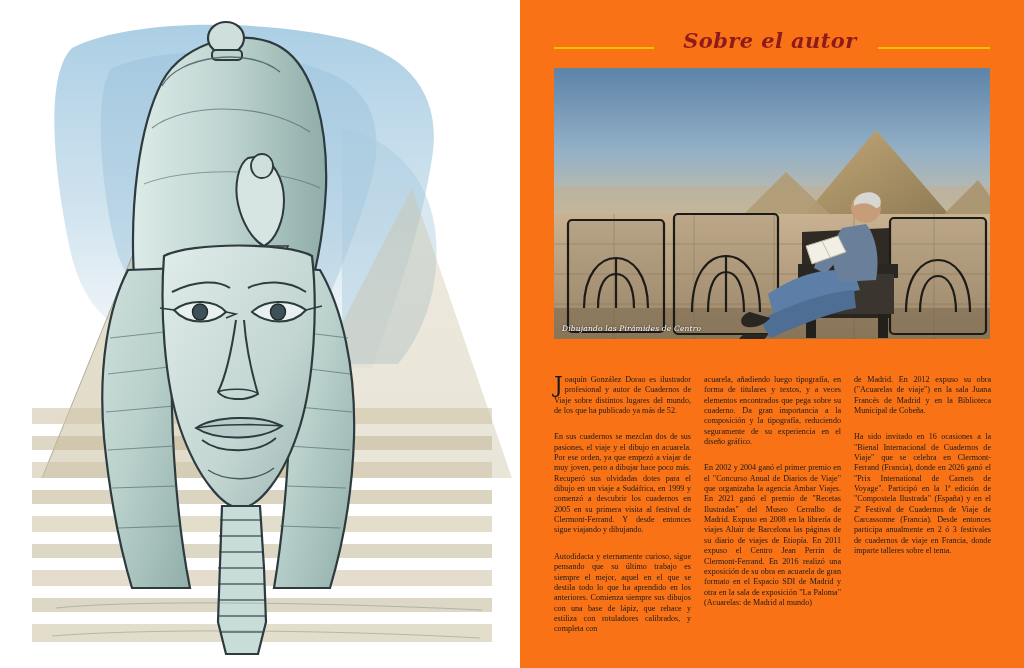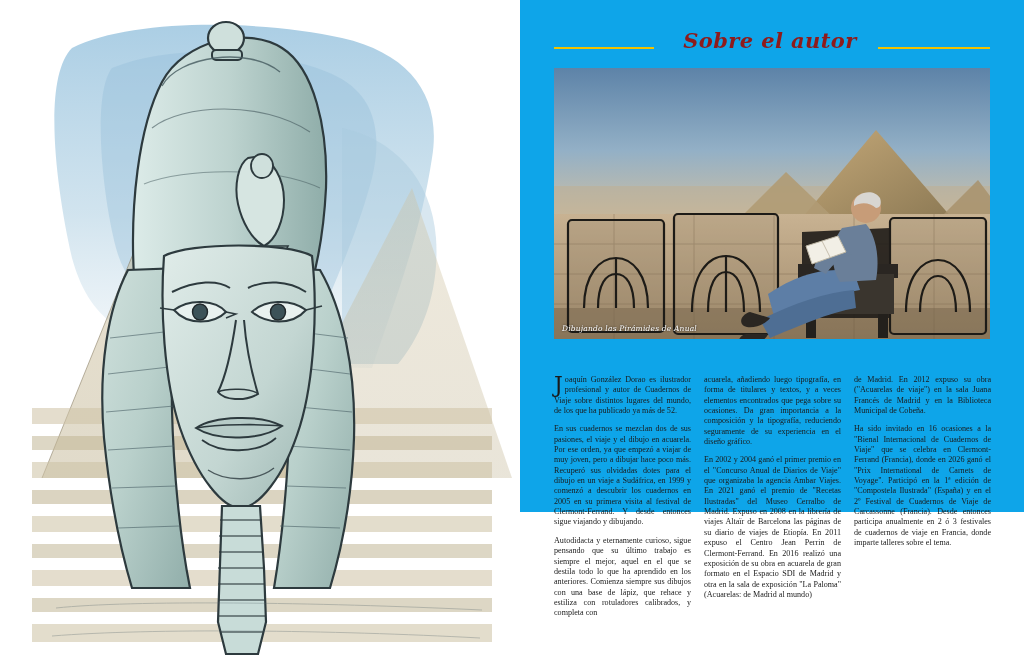--- a/index.html
+++ b/index.html
@@ -31,22 +31,22 @@
   .illustration {
     position: absolute;
     left: 12px; top: 8px;
     width: 500px; height: 652px;
   }
 
   
   .right-page {
     position: absolute;
     left: 520px; top: 0;
-    width: 504px; height: 512px;
-    background: #0ea5e9;
+    width: 504px; height: 668px;
+    background: #f97316;
   }
 
   .rule-left, .rule-right {
     position: absolute;
     top: 47px;
     height: 2px;
     background: #f2c200;
   }
   .rule-left  { left: 34px;  width: 100px; }
   .rule-right { left: 358px; width: 112px; }
@@ -94,21 +94,21 @@
     width: 137px;
     font-family: "Liberation Serif", serif;
     font-size: 8.1px;
     line-height: 10.35px;
     text-align: justify;
     color: #1a1a1a;
     hyphens: auto;
     -webkit-hyphens: auto;
   }
   .col p { margin: 0; }
-  .col p + p { margin-top: 8px; text-indent: 0; }
+  .col p + p { margin-top: 16px; text-indent: 0; }
   .dropcap {
     float: left;
     font-family: "DejaVu Serif", serif;
     font-size: 22px;
     line-height: 18px;
     padding: 1px 2px 0 0;
     font-weight: normal;
     color: #1a1a1a;
   }
 </style>
@@ -334,33 +334,33 @@
 
           <path d="M286 176 C272 180, 262 190, 260 200 L272 206 C280 194, 290 188, 298 186 Z" fill="#6a7f99"></path>
 
           <circle cx="312" cy="140" r="15" fill="#c79c78"></circle>
           <path d="M300 134 C302 124, 320 120, 326 130 C328 136, 326 140, 322 140 C316 134, 306 134, 300 138 Z" fill="#d8d6d2"></path>
 
           <path d="M252 178 L284 168 L292 184 L258 196 Z" fill="#f2efe6" stroke="#bdb6a4" stroke-width="1"></path>
           <path d="M268 173 L276 189" stroke="#c7bfae" stroke-width="1"></path>
         </g>
       </svg>
-      <div class="photo-caption">Dibujando las Pirámides de Anual</div>
+      <div class="photo-caption">Dibujando las Pirámides de Centro</div>
     </div>
 
     <div class="columns">
 
       <div class="col">
         <p><span class="dropcap">J</span><span>oaquín González Dorao es ilustrador profesional y autor de Cuadernos de Viaje sobre distintos lugares del mundo, de los que ha publicado ya más de 52.</span></p>
         <p>En sus cuadernos se mezclan dos de sus pasiones, el viaje y el dibujo en acuarela. Por ese orden, ya que empezó a viajar de muy joven, pero a dibujar hace poco más. Recuperó sus olvidadas dotes para el dibujo en un viaje a Sudáfrica, en 1999 y comenzó a descubrir los cuadernos en 2005 en su primera visita al festival de Clermont-Ferrand. Y desde entonces sigue viajando y dibujando.</p>
         <p>Autodidacta y eternamente curioso, sigue pensando que su último trabajo es siempre el mejor, aquel en el que se destila todo lo que ha aprendido en los anteriores. Comienza siempre sus dibujos con una base de lápiz, que rehace y estiliza con rotuladores calibrados, y completa con</p>
       </div>
 
       <div class="col">
-        <p>acuarela, añadiendo luego tipografía, en forma de titulares y textos, y a veces elementos encontrados que pega sobre su ocasiones. Da gran importancia a la composición y la tipografía, reduciendo seguramente de su experiencia en el diseño gráfico.</p>
+        <p>acuarela, añadiendo luego tipografía, en forma de titulares y textos, y a veces elementos encontrados que pega sobre su cuaderno. Da gran importancia a la composición y la tipografía, reduciendo seguramente de su experiencia en el diseño gráfico.</p>
         <p>En 2002 y 2004 ganó el primer premio en el "Concurso Anual de Diarios de Viaje" que organizaba la agencia Ambar Viajes. En 2021 ganó el premio de "Recetas Ilustradas" del Museo Cerralbo de Madrid. Expuso en 2008 en la librería de viajes Altaïr de Barcelona las páginas de su diario de viajes de Etiopía. En 2011 expuso el Centro Jean Perrin de Clermont-Ferrand. En 2016 realizó una exposición de su obra en acuarela de gran formato en el Espacio SDI de Madrid y otra en la sala de exposición "La Paloma" (Acuarelas: de Madrid al mundo)</p>
       </div>
 
       <div class="col">
         <p>de Madrid. En 2012 expuso su obra ("Acuarelas de viaje") en la sala Juana Francés de Madrid y en la Biblioteca Municipal de Cobeña.</p>
         <p>Ha sido invitado en 16 ocasiones a la "Bienal Internacional de Cuadernos de Viaje" que se celebra en Clermont-Ferrand (Francia), donde en 2026 ganó el "Prix International de Carnets de Voyage". Participó en la 1ª edición de "Compostela Ilustrada" (España) y en el 2º Festival de Cuadernos de Viaje de Carcassonne (Francia). Desde entonces participa anualmente en 2 ó 3 festivales de cuadernos de viaje en Francia, donde imparte talleres sobre el tema.</p>
       </div>
 
     </div>
   </div>

